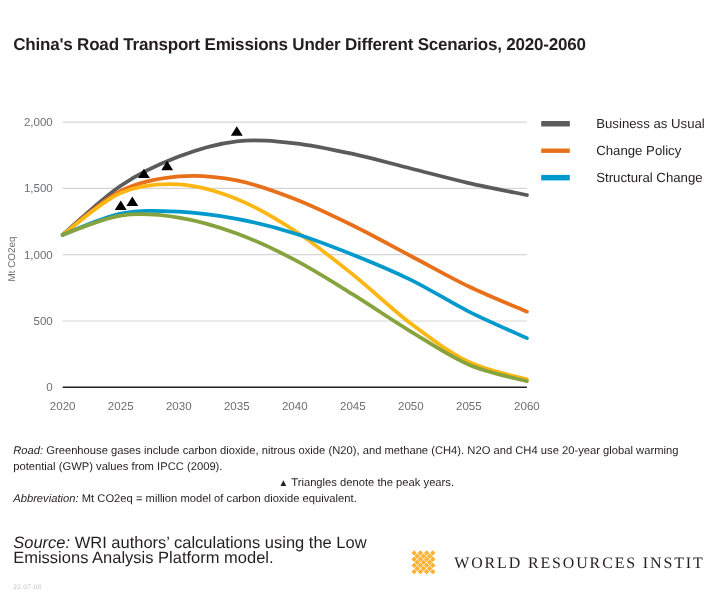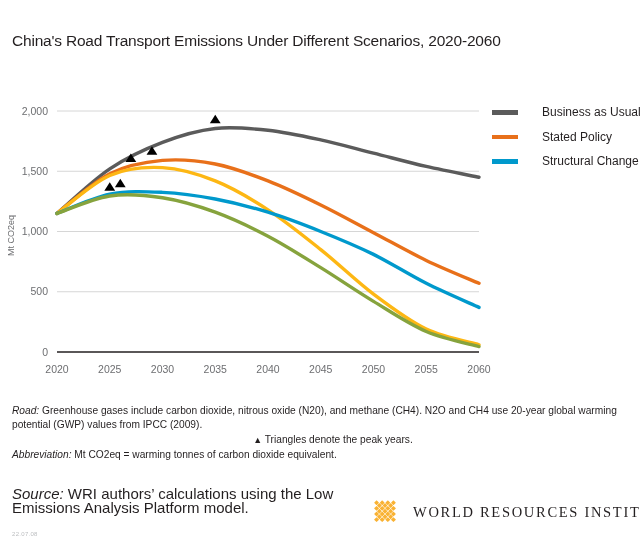--- a/index.html
+++ b/index.html
@@ -3,21 +3,21 @@
 <meta charset="utf-8">
 <style>
   html,body{margin:0;padding:0;}
   body{
     width:640px;height:554px;background:#ffffff;
     font-family:"Liberation Sans", sans-serif;
     color:#231f20;overflow:hidden;position:relative;
   }
   .chart-title{
     position:absolute;left:12px;top:32px;
-    font-size:15.5px;font-weight:400;color:#231f20;
+    font-size:15.5px;font-weight:700;color:#231f20;
     letter-spacing:-0.2px;white-space:nowrap;
   }
   #plot-svg{position:absolute;left:0;top:0;}
   .axis-label{font-size:10.5px;fill:#6d6e71;font-family:"Liberation Sans",sans-serif;}
   .ytitle{font-size:9px;fill:#6d6e71;font-family:"Liberation Sans",sans-serif;}
   .legend{position:absolute;left:492px;top:100px;width:148px;}
   .legend-item{display:flex;align-items:center;height:24.5px;}
   .legend-swatch{width:26px;height:4.5px;border-radius:0;flex:0 0 auto;}
   .legend-label{font-size:12px;color:#231f20;margin-left:24px;white-space:nowrap;}
   .footer{position:absolute;left:12px;top:404px;width:616px;}
@@ -82,37 +82,37 @@
     </g>
 </svg>
 
 <div class="legend" id="legend">
     <div class="legend-item">
       <span class="legend-swatch" style="background: rgb(91, 91, 91);"></span>
       <span class="legend-label">Business as Usual</span>
     </div>
     <div class="legend-item">
       <span class="legend-swatch" style="background: rgb(232, 112, 26);"></span>
-      <span class="legend-label">Stated Policy</span>
+      <span class="legend-label">Change Policy</span>
     </div>
     <div class="legend-item">
       <span class="legend-swatch" style="background: rgb(0, 153, 204);"></span>
       <span class="legend-label">Structural Change</span>
     </div>
   </div>
 
 <div class="footer">
   <div class="note-line">
     <i>Road:</i><span> Greenhouse gases include carbon dioxide, nitrous oxide (N20), and methane (CH4). N2O and CH4 use 20-year global warming potential (GWP) values from IPCC (2009).</span>
   </div>
   <div class="tri-line">
     <span class="tri-glyph">▲</span><span> Triangles denote the peak years.</span>
   </div>
   <div class="note-line">
-    <i>Abbreviation:</i><span> Mt CO2eq = warming tonnes of carbon dioxide equivalent.</span>
+    <i>Abbreviation:</i><span> Mt CO2eq = million model of carbon dioxide equivalent.</span>
   </div>
 </div>
 
 <div class="source-block">
   <i>Source:</i><span> WRI authors’ calculations using the Low Emissions Analysis Platform model.</span>
 </div>
 
 <div class="datecode">22.07.08</div>
 
 <div class="wri-logo">

